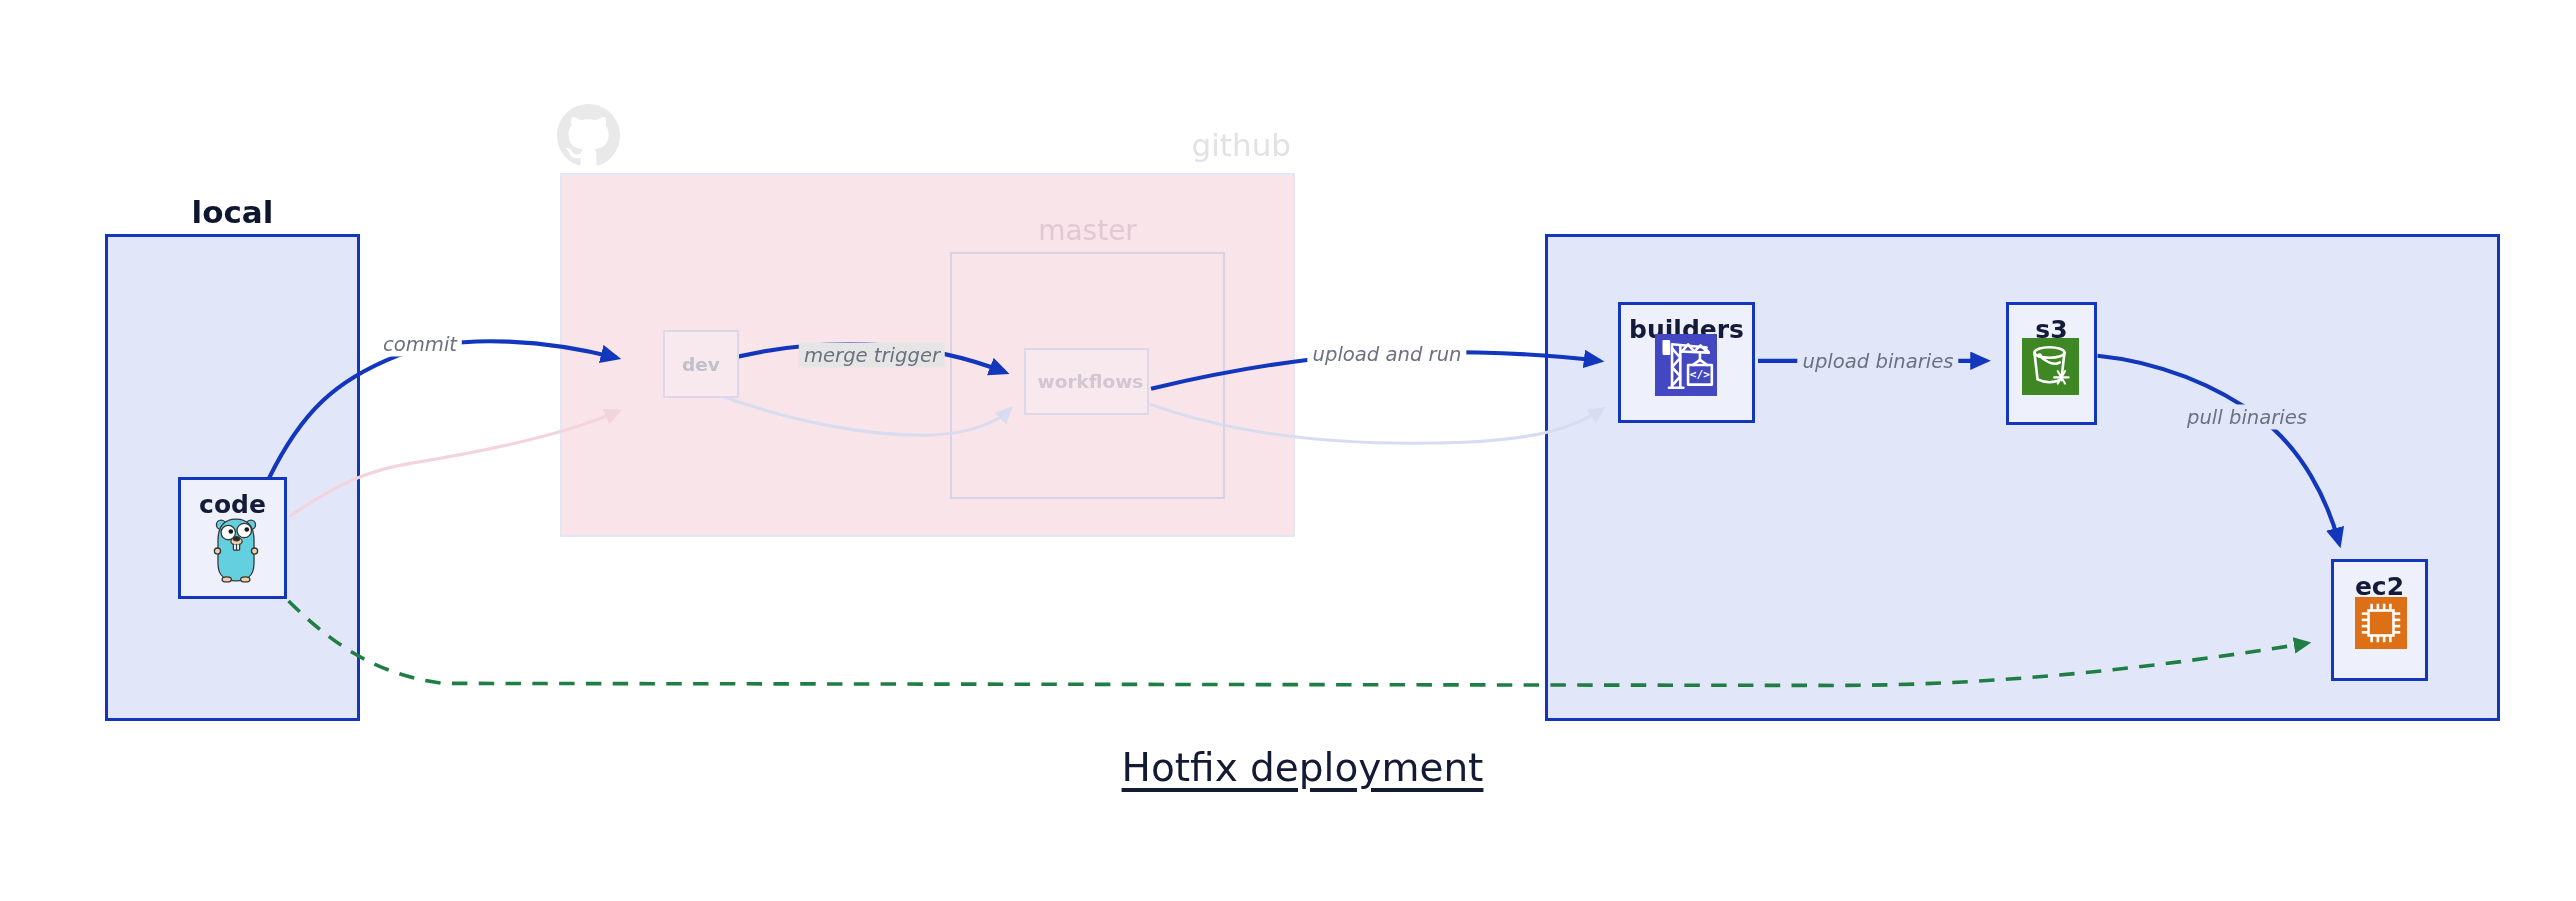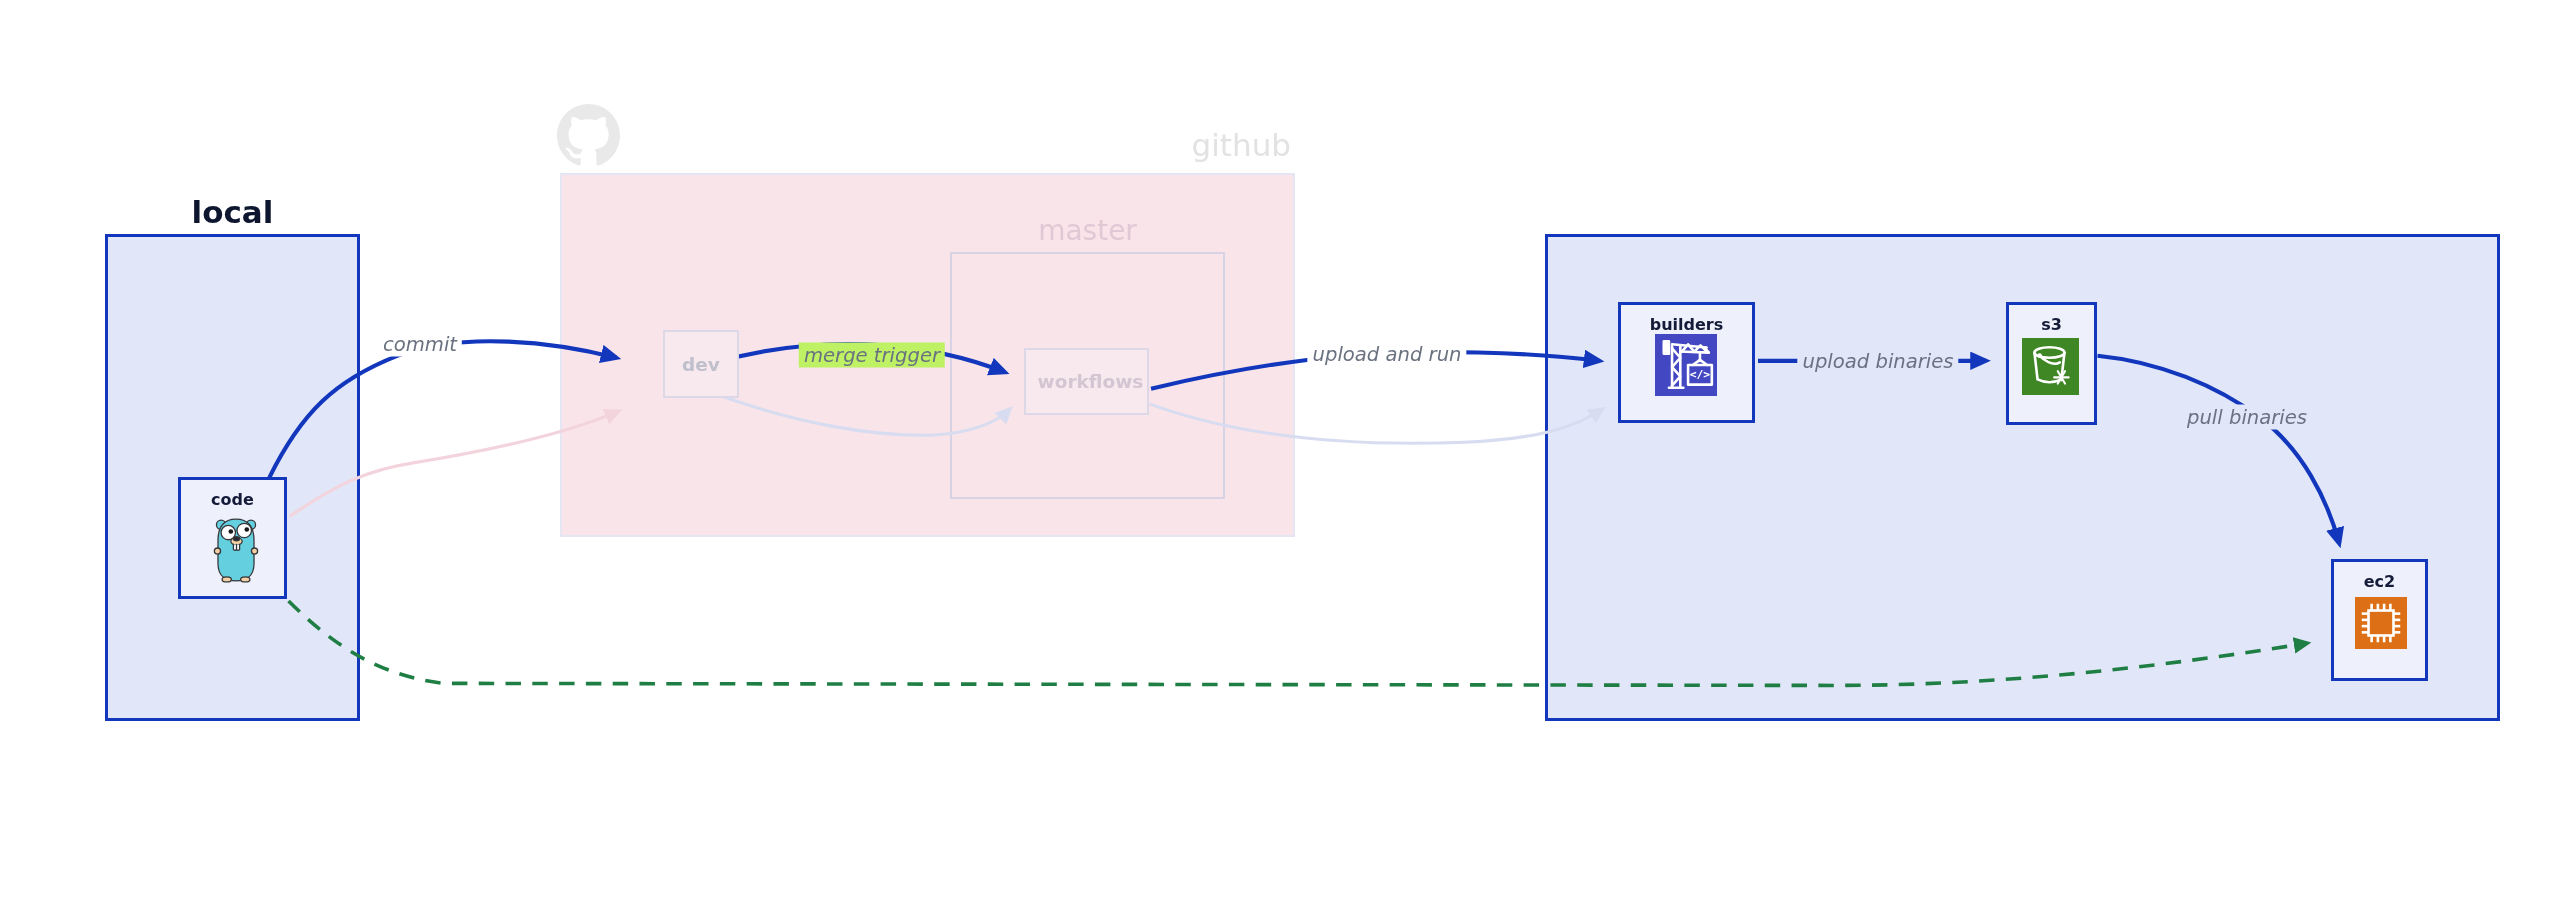--- a/index.html
+++ b/index.html
@@ -13,21 +13,21 @@
   .master-box{left:950px;top:252px;width:275px;height:247px;background:transparent;border:2.1px solid #d7d3e4;}
   
   .glabel{position:absolute;text-align:center;font-size:31px;color:#0e162f;line-height:1.1;}
   .local-label{left:105px;top:195px;width:255px;font-weight:bold;}
   .aws-label{left:1545px;top:195px;width:955px;}
   .github-label{left:1037px;top:128px;width:254px;text-align:right;font-size:31px;color:#e2e2e2;}
   .master-label{left:950px;top:216px;width:275px;font-size:28px;color:#e0c9d4;}
   
   .node{position:absolute;box-sizing:border-box;background:#eef1fb;border:3.6px solid #1237bd;}
   .node .nlabel{position:absolute;left:0;right:0;top:10.3px;text-align:center;
-                font-weight:bold;font-size:16px;color:#141b38;}
+                font-weight:bold;font-size:25px;color:#141b38;}
   .node .icon{position:absolute;}
   .fnode{position:absolute;box-sizing:border-box;background:#f8e9ef;border:2.1px solid #dcd8e8;
          display:flex;align-items:center;justify-content:center;}
   .fnode .nlabel{font-weight:bold;font-size:18.5px;}
   .code-node{left:178px;top:477px;width:109px;height:122px;}
   .builders-node{left:1618px;top:302px;width:137px;height:121px;}
   .s3-node{left:2006px;top:302px;width:91px;height:123px;}
   .ec2-node{left:2331px;top:559px;width:97px;height:122px;}
   .dev-node{left:635px;top:330px;width:76px;height:68px;margin-left:28px;}
   .dev-node .nlabel{color:#bfc0cc;}
@@ -35,21 +35,21 @@
   .workflows-node .nlabel{color:#d3c6d2;}
   
   .edges{position:absolute;left:0;top:0;z-index:2;}
   .group{z-index:1;}
   .node,.fnode{z-index:3;}
   .glabel{z-index:2;}
   
   .elabel{position:absolute;z-index:4;transform:translate(-50%,-50%);font-style:italic;
           font-size:19.6px;color:#6a7280;padding:1px 5.2px;white-space:nowrap;}
   .bg-white{background:#ffffff;}
-  .bg-pink{background:#bef264;}
+  .bg-pink{background:#e5e5e5;}
   .bg-lav{background:#e1e6f8;}
   .lbl-commit{left:420px;top:344px;}
   .lbl-merge{left:872px;top:355px;}
   .lbl-run{left:1387px;top:354px;}
   .lbl-bin{left:1878px;top:361px;}
   .lbl-pull{left:2247px;top:417px;}
   
   .title{position:absolute;left:1045px;top:745px;width:515px;text-align:center;z-index:1;
          font-size:39px;color:#131a33;text-decoration:underline;
          text-decoration-thickness:3.6px;text-underline-offset:7.2px;}
@@ -201,15 +201,16 @@
       </g>
     </svg>
   </div>
 
   <span class="elabel bg-white lbl-commit">commit</span>
   <span class="elabel bg-pink lbl-merge">merge trigger</span>
   <span class="elabel bg-white lbl-run">upload and run</span>
   <span class="elabel bg-lav lbl-bin">upload binaries</span>
   <span class="elabel bg-lav lbl-pull">pull binaries</span>
 
+  <div class="title">Hotfix deployment</div>
 
 </div>
 
 
 </body></html>

